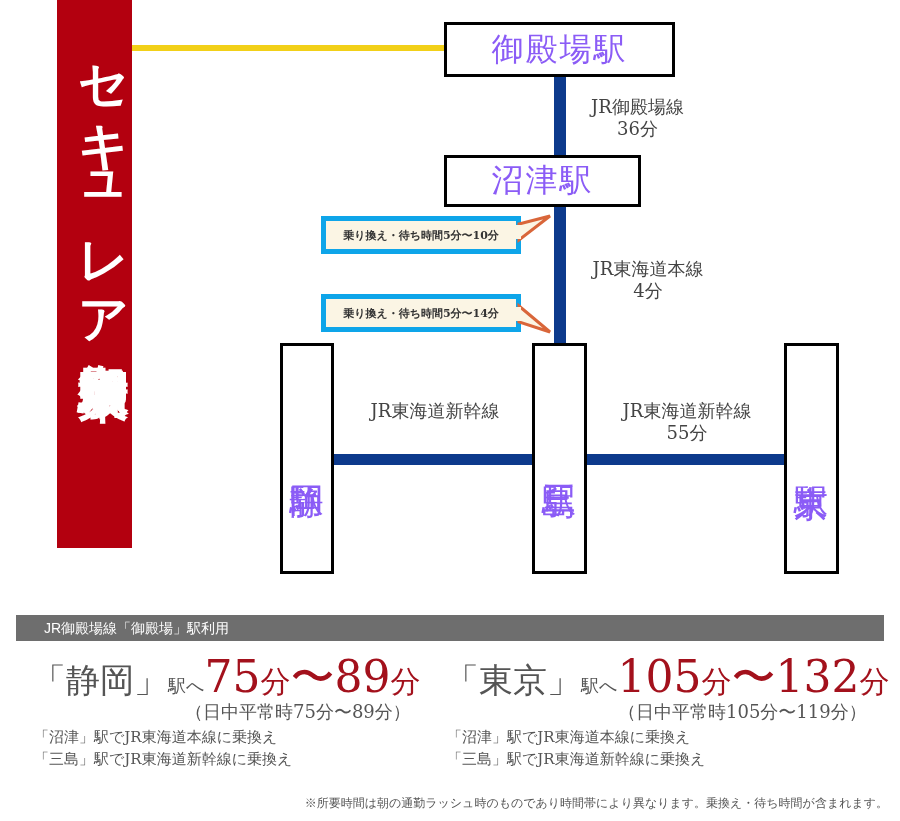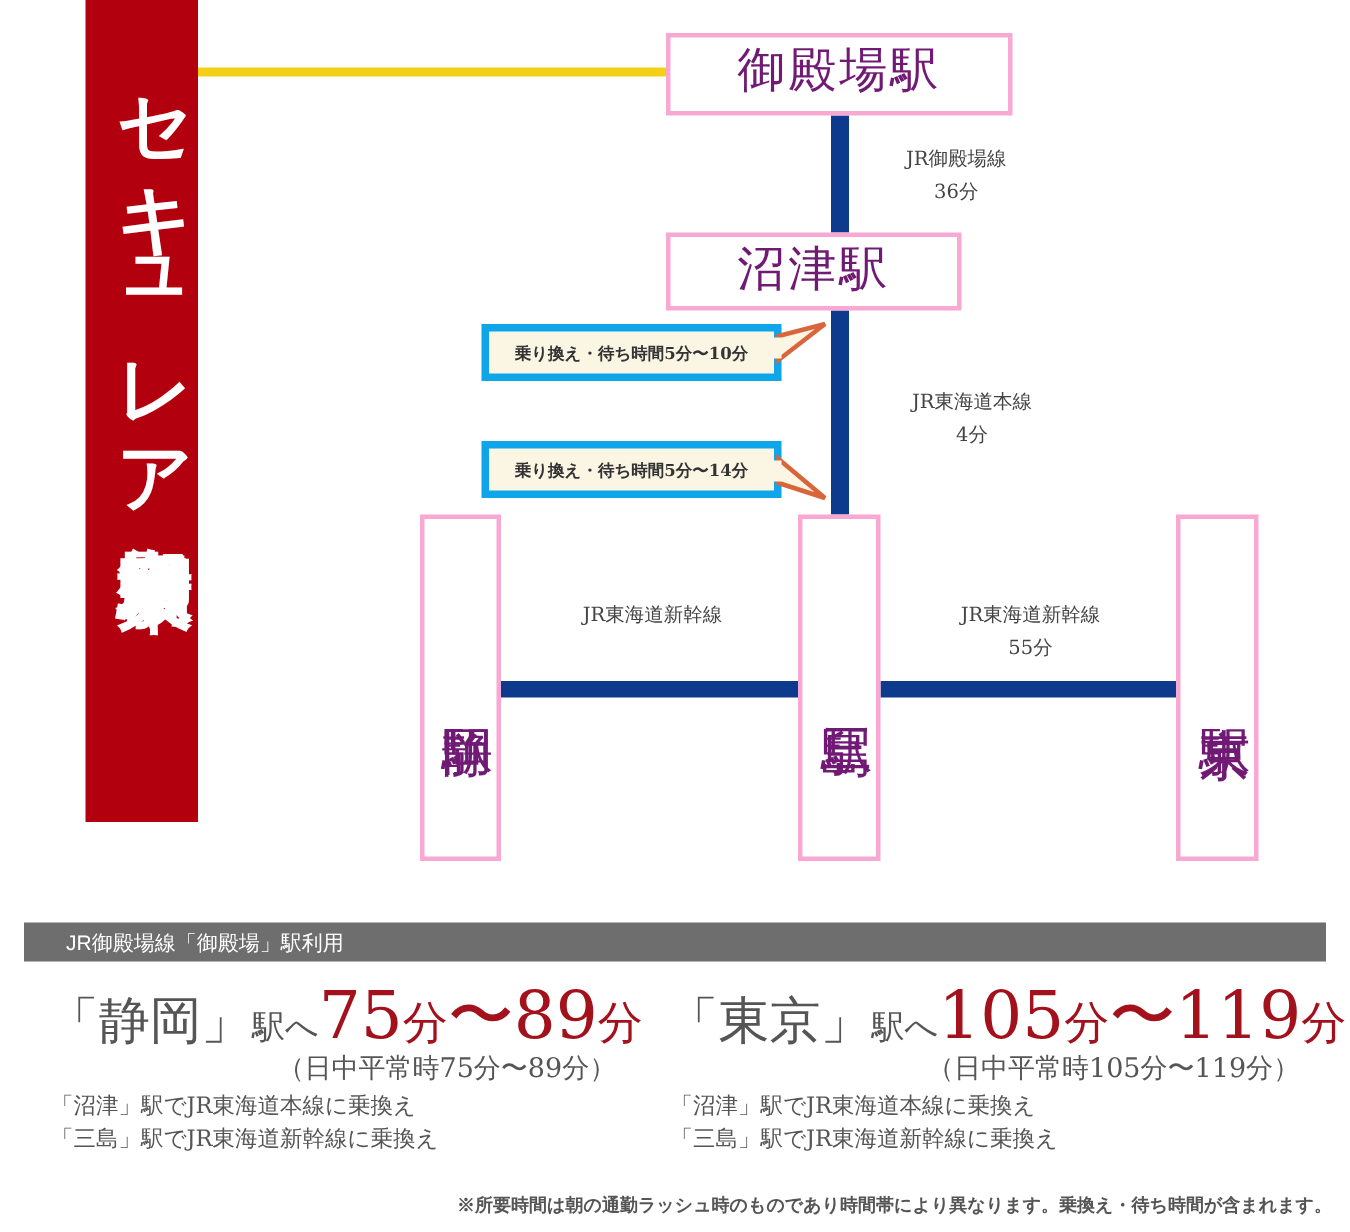--- a/index.html
+++ b/index.html
@@ -3,34 +3,34 @@
 <meta charset="utf-8">
 <style>
   html,body{margin:0;padding:0;background:#fff;}
   body{width:900px;height:821px;position:relative;overflow:hidden;font-family:"DejaVu Sans",sans-serif;}
   .abs{position:absolute;}
   .redbar{left:57px;top:0;width:75px;height:548px;background:#b3000f;color:#fff;}
   .redbar-text{position:absolute;left:0;top:30px;width:75px;text-align:center;font-size:50px;font-weight:bold;line-height:56px;writing-mode:vertical-rl;text-orientation:upright;letter-spacing:2px;}
   .yline{left:132px;top:45px;width:314px;height:6px;background:#f2d018;}
   .vline{background:#0d3a8c;}
   .hline{background:#0d3a8c;}
-  .stbox{border:3px solid #f9a8d4;background:#fff;box-sizing:border-box;color:#701a75;display:flex;align-items:flex-start;justify-content:center;}
+  .stbox{border:3px solid #000000;background:#fff;box-sizing:border-box;color:#8b5cf6;display:flex;align-items:center;justify-content:center;}
   .stbox-h{font-size:32px;letter-spacing:2px;}
   .stbox-v{font-size:34px;writing-mode:vertical-rl;text-orientation:upright;line-height:40px;}
-  .linelabel{font-family:"DejaVu Serif",serif;color:#444;font-size:13px;text-align:center;line-height:22px;}
+  .linelabel{font-family:"DejaVu Serif",serif;color:#444;font-size:18px;text-align:center;line-height:22px;}
   .callout{border:5px solid #0ea5e9;background:#fbf5e4;box-sizing:border-box;font-family:"DejaVu Serif",serif;font-size:11px;font-weight:bold;color:#333;display:flex;align-items:center;justify-content:center;}
   .graybar{left:16px;top:615px;width:868px;height:26px;background:#6e6e6e;color:#fff;font-family:Liberation Sans, sans-serif;font-size:14px;line-height:26px;padding-left:28px;box-sizing:border-box;}
   .dest{font-family:"DejaVu Serif",serif;color:#555;white-space:nowrap;}
   .dest .big{font-size:34px;}
-  .dest .small{font-size:22px;}
+  .dest .small{font-size:18px;}
   .dest .time{font-size:44px;color:#a3111c;}
   .dest .unit{font-size:30px;color:#a3111c;}
   .paren{font-family:"DejaVu Serif",serif;color:#555;font-size:18px;}
   .note{font-family:"DejaVu Serif",serif;color:#555;font-size:15px;line-height:22px;}
-  .foot{font-family:"DejaVu Serif",serif;color:#555;font-size:12px;right:12px;top:795px;font-weight:bold;}
+  .foot{font-family:"DejaVu Serif",serif;color:#555;font-size:12px;right:12px;top:795px;}
 </style>
 </head>
 <body>
 
 <div class="abs redbar">
   <div class="redbar-text">セキュレア御殿場駅東</div>
 </div>
 <div class="abs yline"></div>
 
 <div class="abs vline" style="left:554px;top:75px;width:12px;height:82px;"></div>
@@ -90,21 +90,21 @@
 <div class="abs dest" style="left:32px;top:648px;">
   <span class="big">「静岡」</span><span class="small">駅へ</span><span class="time">75</span><span class="unit">分</span><span class="time">〜</span><span class="time">89</span><span class="unit">分</span>
 </div>
 <div class="abs paren" style="left:185px;top:700px;">（日中平常時75分〜89分）</div>
 <div class="abs note" style="left:34px;top:726px;">
   <div>「沼津」駅でJR東海道本線に乗換え</div>
   <div>「三島」駅でJR東海道新幹線に乗換え</div>
 </div>
 
 <div class="abs dest" style="left:445px;top:648px;">
-  <span class="big">「東京」</span><span class="small">駅へ</span><span class="time">105</span><span class="unit">分</span><span class="time">〜</span><span class="time">119</span><span class="unit">分</span>
+  <span class="big">「東京」</span><span class="small">駅へ</span><span class="time">105</span><span class="unit">分</span><span class="time">〜</span><span class="time">132</span><span class="unit">分</span>
 </div>
 <div class="abs paren" style="left:618px;top:700px;">（日中平常時105分〜119分）</div>
 <div class="abs note" style="left:447px;top:726px;">
   <div>「沼津」駅でJR東海道本線に乗換え</div>
   <div>「三島」駅でJR東海道新幹線に乗換え</div>
 </div>
 
 <div class="abs foot">※所要時間は朝の通勤ラッシュ時のものであり時間帯により異なります。乗換え・待ち時間が含まれます。</div>
 
 </body></html>

